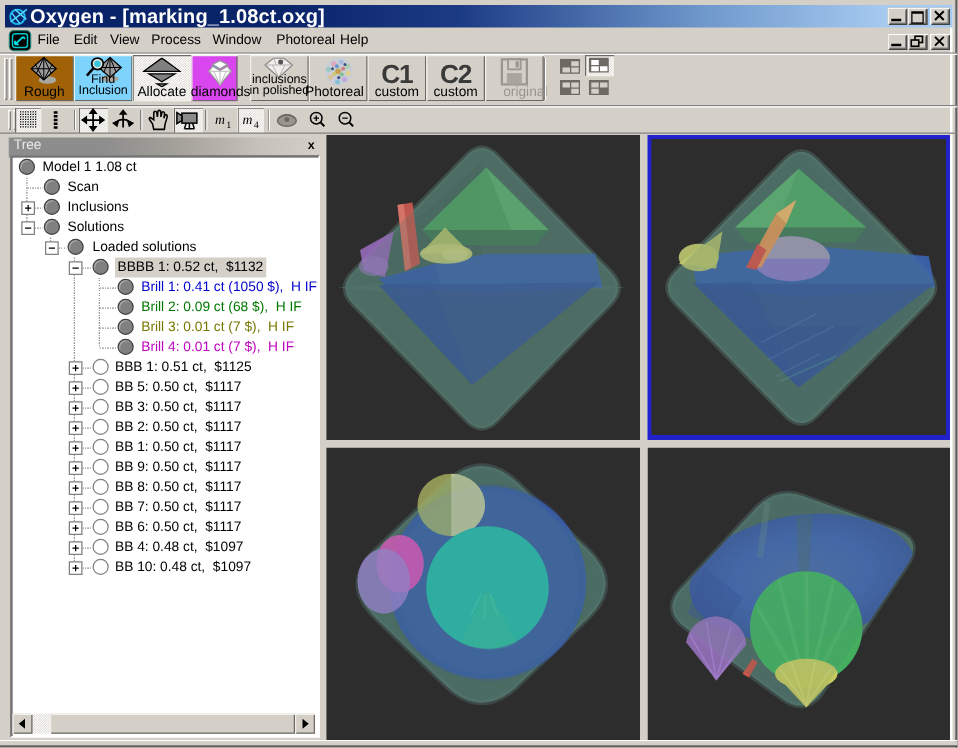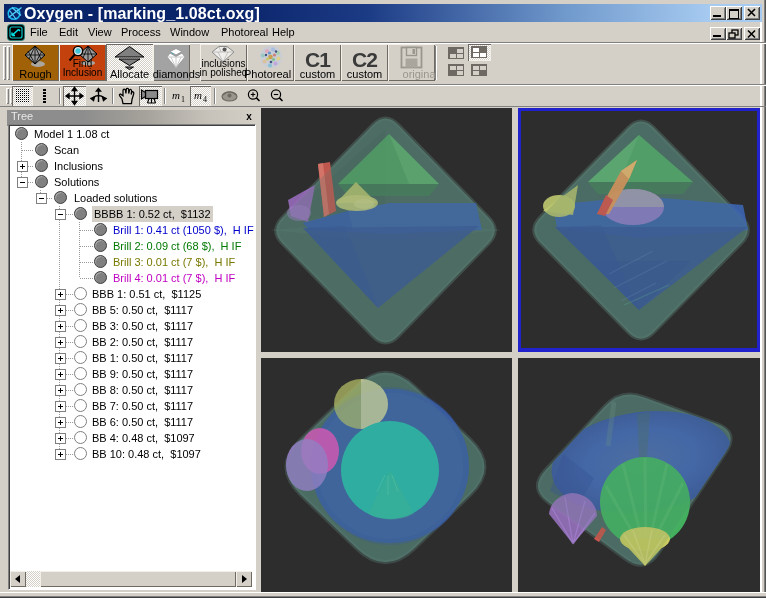--- a/index.html
+++ b/index.html
@@ -81,40 +81,40 @@
 <div class="a" style="left:3px;top:46px;width:3px;height:34px;box-shadow:inset 1px 1px 0 #fff,inset -1px -1px 0 #808080"></div>
 <div class="a" style="left:7px;top:46px;width:3px;height:34px;box-shadow:inset 1px 1px 0 #fff,inset -1px -1px 0 #808080"></div>
 <div class="a raised" style="left:12px;top:44px;width:47px;height:37px;background:#a16207;">
 <svg width="26" height="24" viewBox="0 0 26 24" style="position:absolute;left:11px;top:1px">
    <ellipse cx="15" cy="19" rx="7" ry="3" fill="#aaa6a0"></ellipse>
    <path d="M12 1 L22 10 L12 19 L2 10 Z" fill="#9a9a9a" stroke="#000" stroke-width="1"></path>
    <path d="M12 1 L12 19 M2 10 L22 10 M12 1 L6 14 M12 1 L18 14 M12 19 L5 6 M12 19 L19 6" stroke="#000" stroke-width="0.8" fill="none"></path>
  </svg>
 <div style="position:absolute;left:-3px;top:25px;width:53px;text-align:center;font-size:11px;line-height:11px;color:#000;white-space:nowrap">Rough</div>
 </div>
-<div class="a raised" style="left:59px;top:44px;width:47px;height:37px;background:#c2410c;">
+<div class="a raised" style="left:59px;top:44px;width:47px;height:37px;background:#7dd3fc;">
 <svg width="34" height="24" viewBox="0 0 34 24" style="position:absolute;left:7px;top:0px">
    <ellipse cx="22" cy="19" rx="7" ry="2.5" fill="#aaa6a0"></ellipse>
    <path d="M22 2 L31 10 L22 18 L13 10 Z" fill="#9a9a9a" stroke="#000" stroke-width="1"></path>
    <path d="M22 2 L22 18 M13 10 L31 10 M22 2 L17 14 M22 2 L27 14" stroke="#000" stroke-width="0.8" fill="none"></path>
    <circle cx="12" cy="7" r="4.6" fill="#e8e8e8" stroke="#000" stroke-width="1.4"></circle>
    <circle cx="12" cy="7" r="2.7" fill="#3ec6d8"></circle>
    <path d="M8.8 10.5 L3.5 16.5" stroke="#000" stroke-width="2"></path>
  </svg>
 <div style="position:absolute;left:-3px;top:16px;width:53px;text-align:center;font-size:10px;line-height:8.5px;color:#000;white-space:nowrap">Find<br>Inclusion</div>
 </div>
 <div class="a sunk chk" style="left:106px;top:44px;width:47px;height:37px;">
 <svg width="31" height="24" viewBox="0 0 31 24" style="position:absolute;left:8px;top:2px">
    <path d="M15.5 0.5 L30 11 L1 11 Z" fill="#808080" stroke="#000" stroke-width="1"></path>
    <path d="M5 13 L26 13 L15.5 19.5 Z" fill="#808080" stroke="#000" stroke-width="1"></path>
    <path d="M11.5 21 L19.5 21 L15.5 23.5 Z" fill="#808080" stroke="#000" stroke-width="1"></path>
  </svg>
 <div style="position:absolute;left:-3px;top:25px;width:53px;text-align:center;font-size:11px;line-height:11px;color:#000;white-space:nowrap">Allocate</div>
 </div>
-<div class="a raised" style="left:153px;top:44px;width:37px;height:37px;background:#a3a3a3;">
+<div class="a raised" style="left:153px;top:44px;width:37px;height:37px;background:#d946ef;">
 <svg width="22" height="22" viewBox="0 0 22 22" style="position:absolute;left:12px;top:4px">
    <path d="M11 0.5 L17 3.5 L11 7 L5 3.5 Z" fill="#fff" stroke="#999" stroke-width="1"></path>
    <path d="M5.5 4 L10 6.8 L7 6 Z" fill="#2fc8dc"></path>
    <path d="M5 5 L2 9 L11 20 L20 9 L17 5 L11 8.5 Z" fill="#fff" stroke="#999" stroke-width="1"></path>
    <path d="M2 9 L20 9 M11 8.5 L11 20 M6 9 L11 20 M16 9 L11 20" stroke="#bbb" stroke-width="0.8" fill="none"></path>
  </svg>
 <div style="position:absolute;left:-3px;top:25px;width:53px;text-align:center;font-size:11px;line-height:11px;color:#000;white-space:nowrap">diamonds</div>
 </div>
 <div class="a raised" style="left:200px;top:44px;width:47px;height:37px;background:#d4d0c8;">
 <svg width="24" height="17" viewBox="0 0 24 17" style="position:absolute;left:11px;top:2px">

